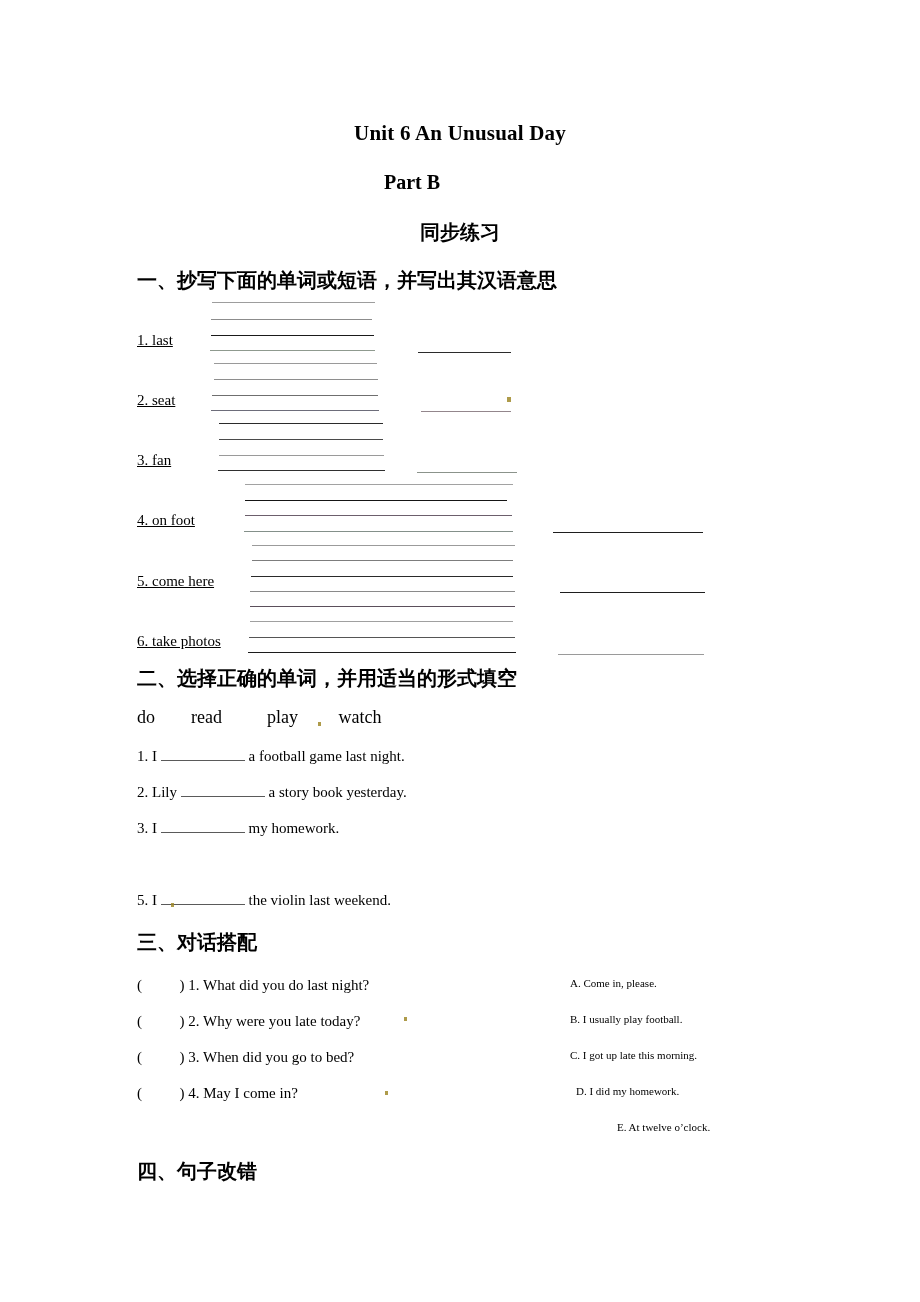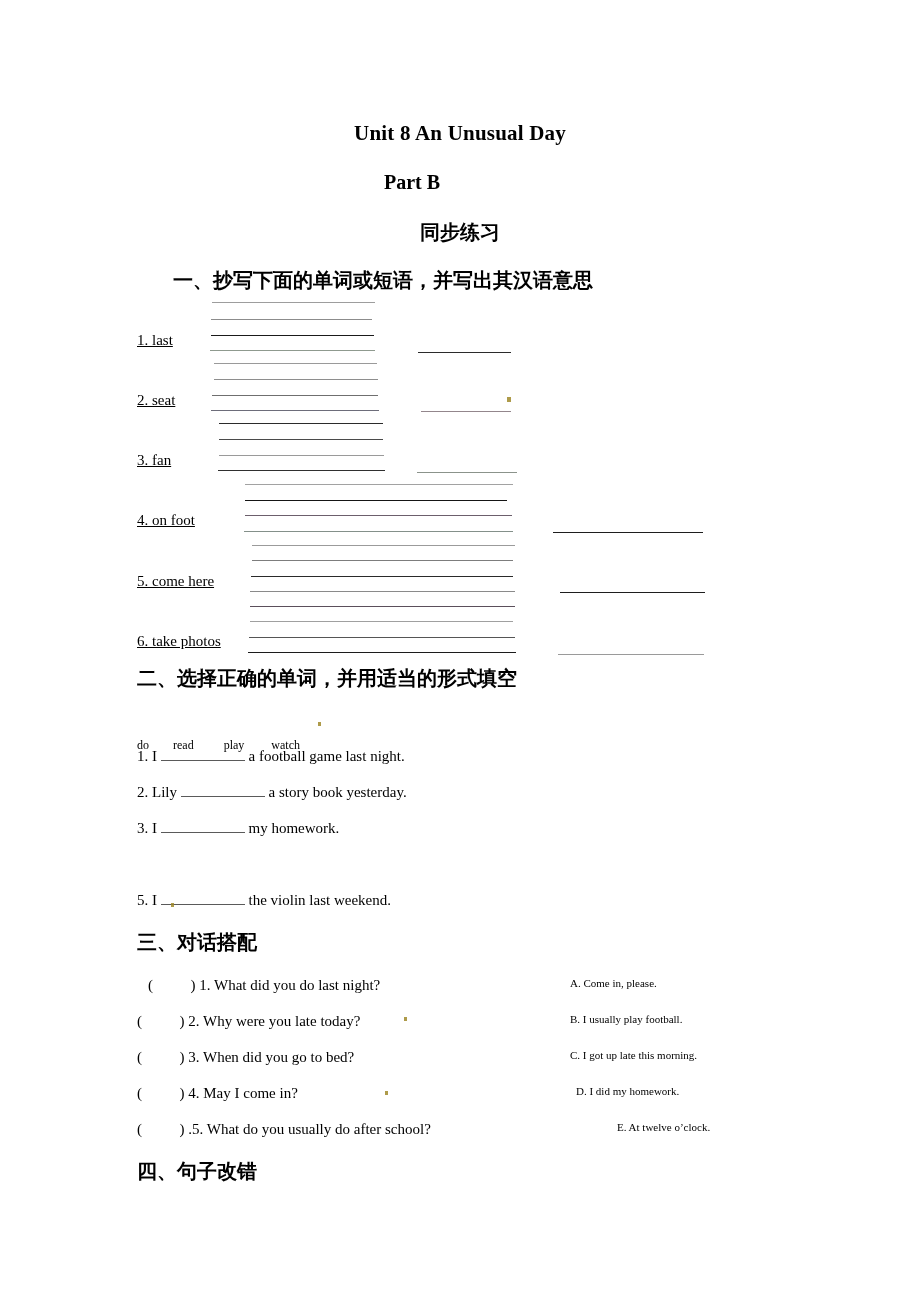--- a/index.html
+++ b/index.html
@@ -52,21 +52,21 @@
   }
 
   .section-heading {
     position: absolute;
     left: 137px;
     font-size: 20px;
     font-family: "DejaVu Sans", "Liberation Sans", sans-serif;
     font-weight: 700;
     white-space: nowrap;
   }
-  #sec1-heading { top: 267px; margin-left: 36px; }
+  #sec1-heading { top: 267px; }
   #sec2-heading { top: 665px; }
   #sec3-heading { top: 929px; }
   #sec4-heading { top: 1158px; }
 
   
   .copy-item-label {
     position: absolute;
     font-size: 15px;
     white-space: nowrap;
     text-decoration: underline;
@@ -94,22 +94,22 @@
   }
   .speck.small {
     width: 3px;
     height: 4px;
   }
 
   
   .wordbank {
     position: absolute;
     left: 137px;
-    top: 738px;
-    font-size: 12px;
+    top: 707px;
+    font-size: 18px;
     white-space: pre;
   }
   .fill-line {
     position: absolute;
     left: 137px;
     font-size: 15px;
     white-space: nowrap;
   }
   .blank {
     display: inline-block;
@@ -128,21 +128,21 @@
     position: absolute;
     font-size: 11px;
     white-space: nowrap;
   }
 </style>
 </head>
 <body>
 
 <div class="page">
 
-  <div class="doc-title">Unit 8 An Unusual Day</div>
+  <div class="doc-title">Unit 6 An Unusual Day</div>
   <div class="doc-subtitle">Part B</div>
   <div class="doc-subtitle2">同步练习</div>
 
   <div class="section-heading" id="sec1-heading">一、抄写下面的单词或短语，并写出其汉语意思</div>
 
   <div class="copy-item-label" style="left:137px; top:332px;">1. last</div>
   <div class="wline" style="left:212px; top:302px;  width:163px; border-top-color:#9d9d9d;"></div>
   <div class="wline" style="left:211px; top:319px;  width:161px; border-top-color:#8c8c8c;"></div>
   <div class="wline" style="left:211px; top:335px;  width:163px; border-top-color:#1a1a1a;"></div>
   <div class="wline" style="left:210px; top:350px;  width:165px; border-top-color:#8f9a8f;"></div>
@@ -198,25 +198,24 @@
   <div class="fill-line" style="top:820px;">
     <span>3. I </span><span class="blank" style="width:84px;"></span><span> my homework.</span>
   </div>
   <div class="fill-line" style="top:892px;">
     <span>5. I </span><span class="blank" style="width:84px;"></span><span> the violin last weekend.</span>
   </div>
   <div class="speck small" style="left:171px; top:903px;"></div>
 
   <div class="section-heading" id="sec3-heading">三、对话搭配</div>
 
-  <div class="match-q" style="top:977px;margin-left:11px;"><span>(          ) </span><span>1. What did you do last night?</span></div>
+  <div class="match-q" style="top:977px;"><span>(          ) </span><span>1. What did you do last night?</span></div>
   <div class="match-q" style="top:1013px;"><span>(          ) </span><span>2. Why were you late today?</span></div>
   <div class="match-q" style="top:1049px;"><span>(          ) </span><span>3. When did you go to bed?</span></div>
   <div class="match-q" style="top:1085px;"><span>(          ) </span><span>4. May I come in?</span></div>
-  <div class="match-q" style="top:1121px;"><span>(          ) </span><span>.5. What do you usually do after school?</span></div>
 
   <div class="speck small" style="left:404px; top:1017px;"></div>
   <div class="speck small" style="left:385px; top:1091px;"></div>
 
   <div class="match-a" style="left:570px; top:977px;">A. Come in, please.</div>
   <div class="match-a" style="left:570px; top:1013px;">B. I usually play football.</div>
   <div class="match-a" style="left:570px; top:1049px;">C. I got up late this morning.</div>
   <div class="match-a" style="left:576px; top:1085px;">D. I did my homework.</div>
   <div class="match-a" style="left:584px; top:1121px;margin-left:33px;">E. At twelve o’clock.</div>
 

